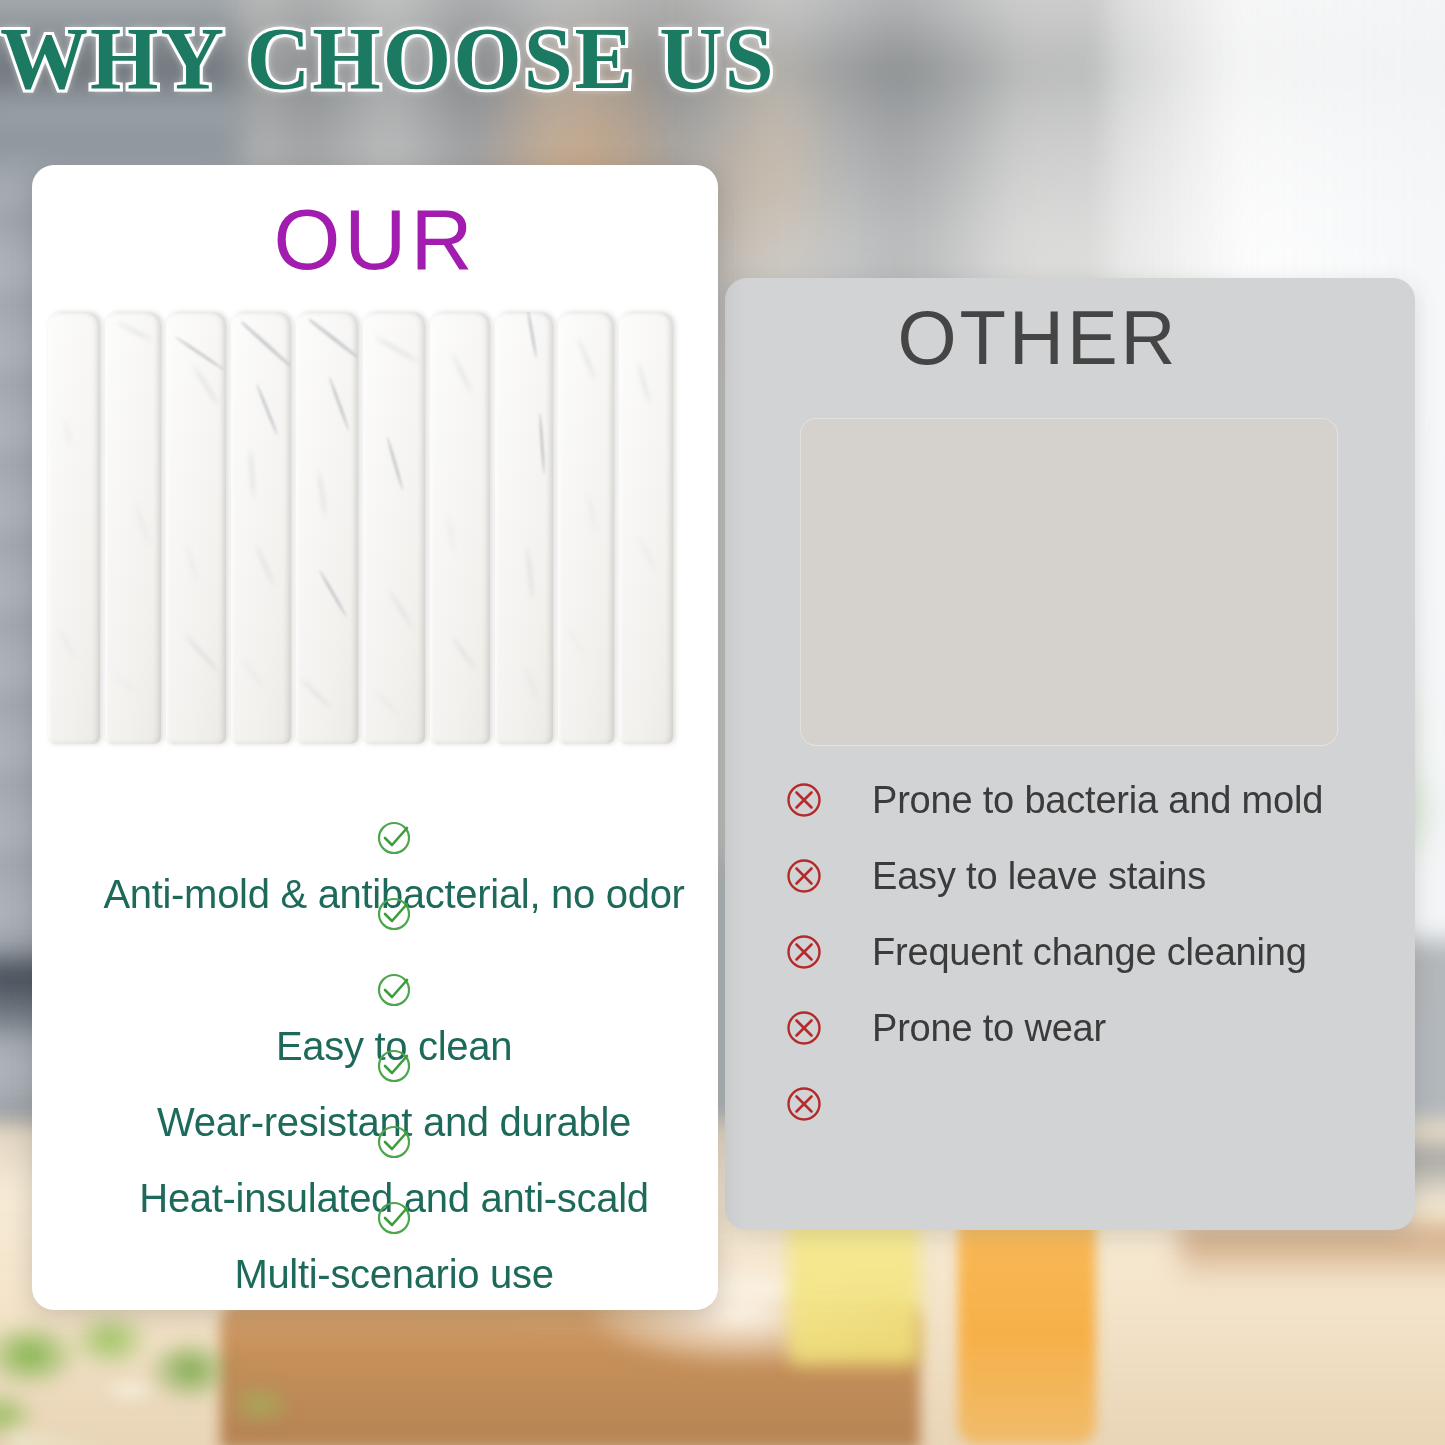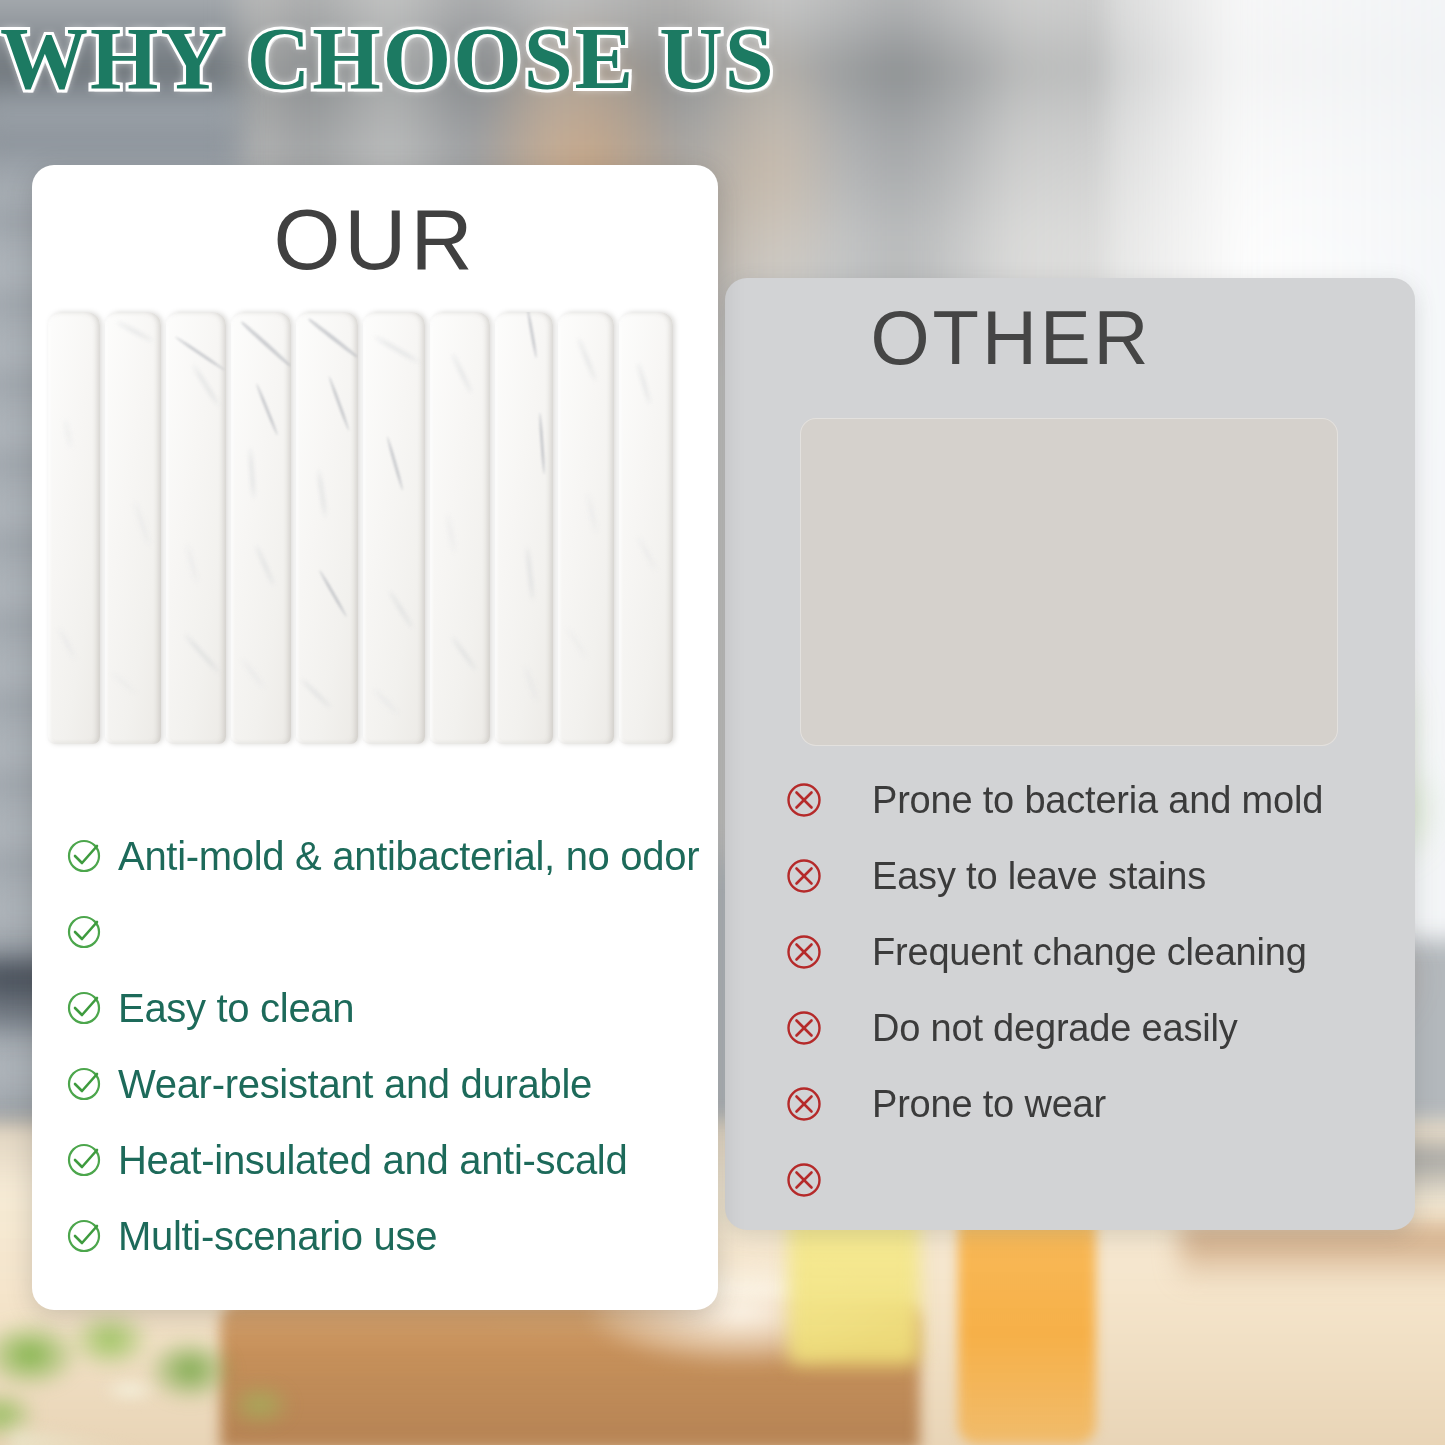--- a/index.html
+++ b/index.html
@@ -272,28 +272,28 @@
 
   .heading-our {
     position: absolute;
     top: 196px;
     left: 32px;
     width: 686px;
     text-align: center;
     font-size: 86px;
     font-weight: 400;
     letter-spacing: 4px;
-    color: #404040;
+    color: #a21caf;
     line-height: 1;
   }
 
   .heading-other {
     position: absolute;
     top: 300px;
-    left: 698px;
+    left: 725px;
     width: 626px;
     text-align: center;
     font-size: 76px;
     font-weight: 400;
     letter-spacing: 3px;
     color: #454545;
     line-height: 1;
   }
 
   
@@ -342,20 +342,21 @@
   .list-our {
     position: absolute;
     left: 64px; top: 818px;
     width: 660px;
   }
   .row-our {
     display: flex;
     align-items: center;
     height: 76px;
     gap: 14px;
+    flex-direction: column;
   }
   .row-our .txt {
     font-size: 40px;
     color: #1D6A5A;
     font-weight: 400;
     letter-spacing: -0.3px;
     white-space: nowrap;
   }
 
   .list-other {
@@ -437,28 +438,20 @@
 
     <div class="row-other">
       <svg class="ico" width="40" height="40" viewBox="0 0 40 40">
         <circle cx="20" cy="20" r="15.5" fill="none" stroke="#B52A2A" stroke-width="2.4"></circle>
         <line x1="12.5" y1="12.5" x2="27.5" y2="27.5" stroke="#B52A2A" stroke-width="2.6" stroke-linecap="round"></line>
         <line x1="27.5" y1="12.5" x2="12.5" y2="27.5" stroke="#B52A2A" stroke-width="2.6" stroke-linecap="round"></line>
       </svg>
       <span class="txt">Frequent change cleaning</span>
     </div>
 
-    <div class="row-other">
-      <svg class="ico" width="40" height="40" viewBox="0 0 40 40">
-        <circle cx="20" cy="20" r="15.5" fill="none" stroke="#B52A2A" stroke-width="2.4"></circle>
-        <line x1="12.5" y1="12.5" x2="27.5" y2="27.5" stroke="#B52A2A" stroke-width="2.6" stroke-linecap="round"></line>
-        <line x1="27.5" y1="12.5" x2="12.5" y2="27.5" stroke="#B52A2A" stroke-width="2.6" stroke-linecap="round"></line>
-      </svg>
-      <span class="txt">Do not degrade easily</span>
-    </div>
 
     <div class="row-other">
       <svg class="ico" width="40" height="40" viewBox="0 0 40 40">
         <circle cx="20" cy="20" r="15.5" fill="none" stroke="#B52A2A" stroke-width="2.4"></circle>
         <line x1="12.5" y1="12.5" x2="27.5" y2="27.5" stroke="#B52A2A" stroke-width="2.6" stroke-linecap="round"></line>
         <line x1="27.5" y1="12.5" x2="12.5" y2="27.5" stroke="#B52A2A" stroke-width="2.6" stroke-linecap="round"></line>
       </svg>
       <span class="txt">Prone to wear</span>
     </div>
 

